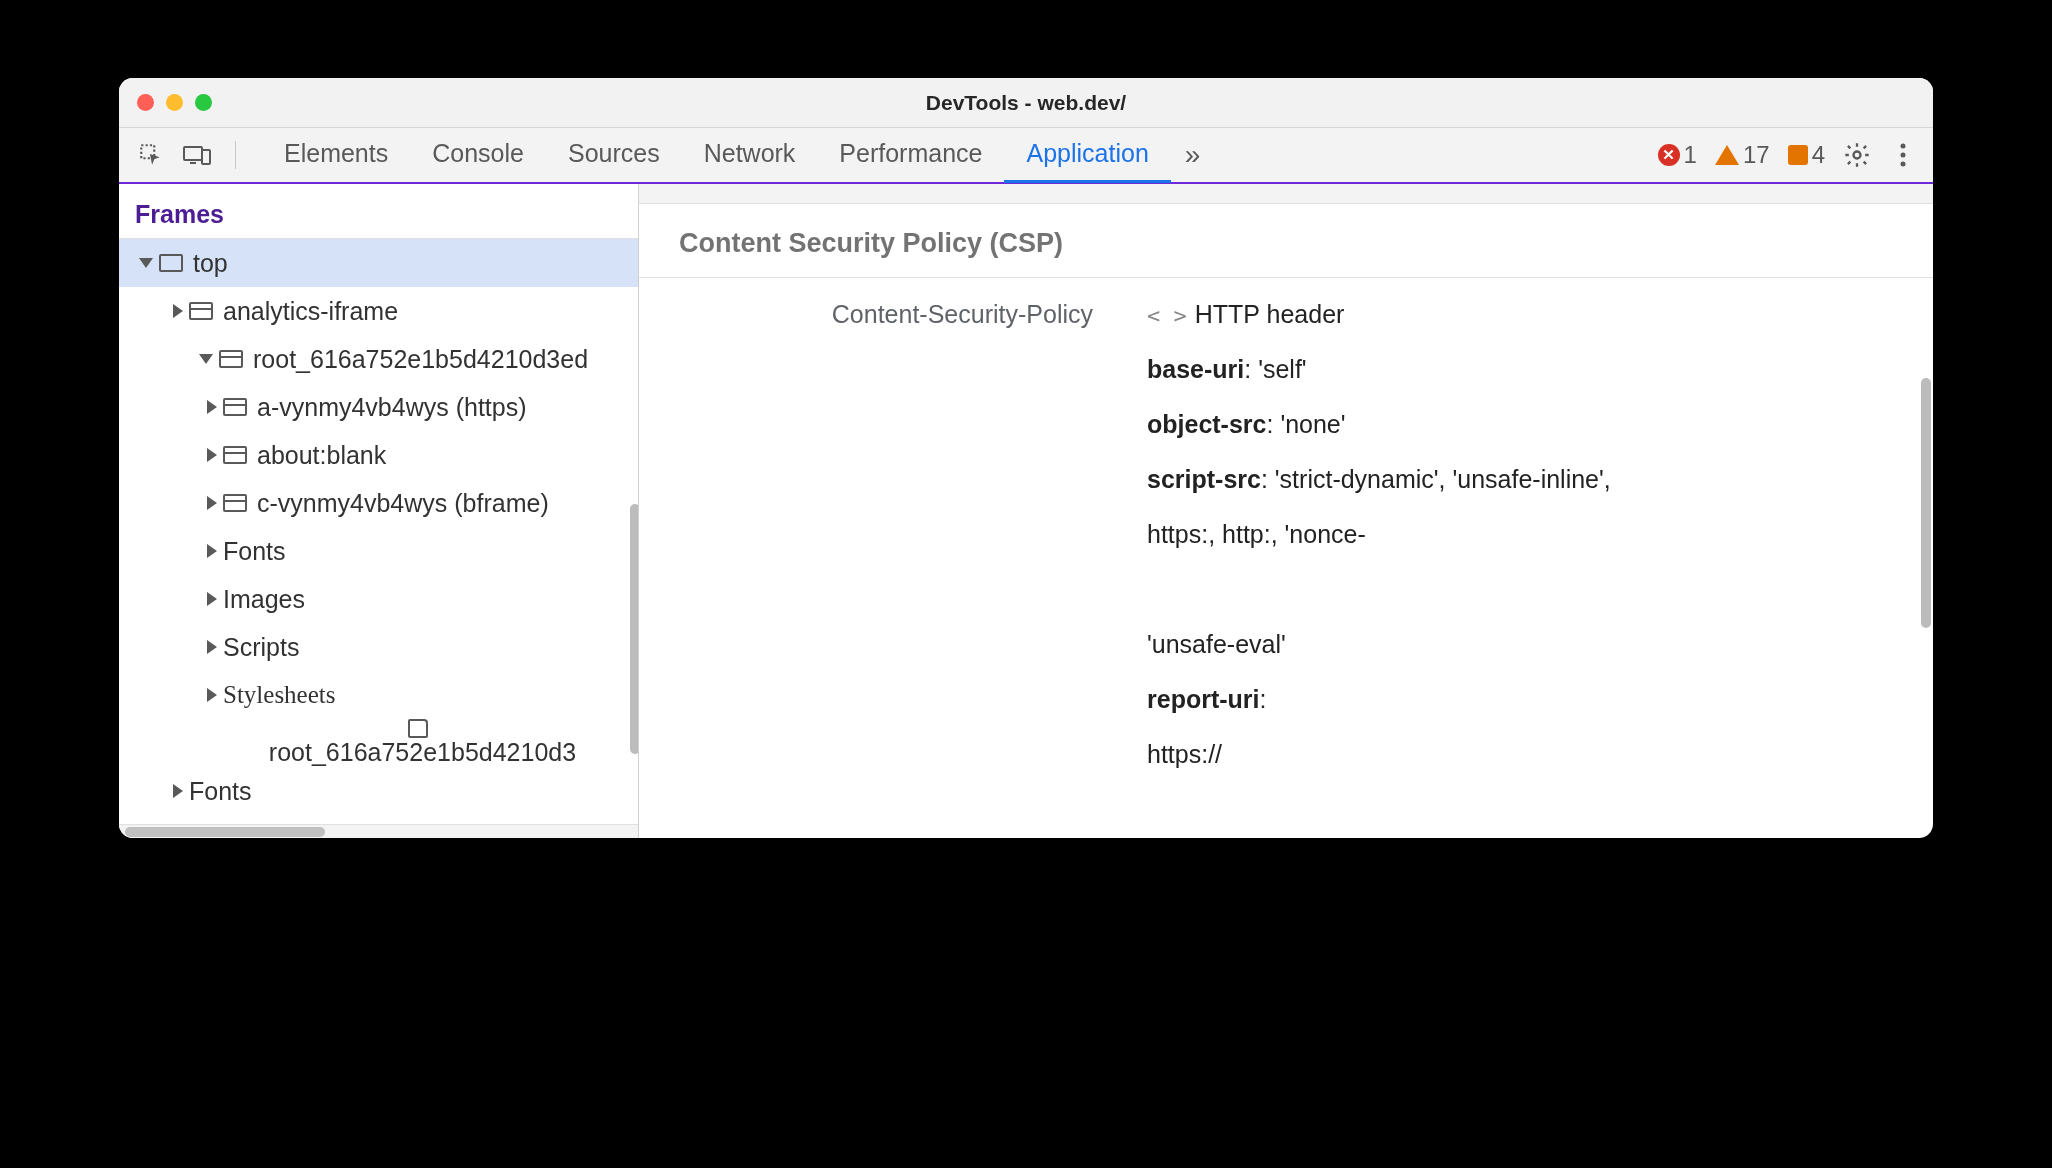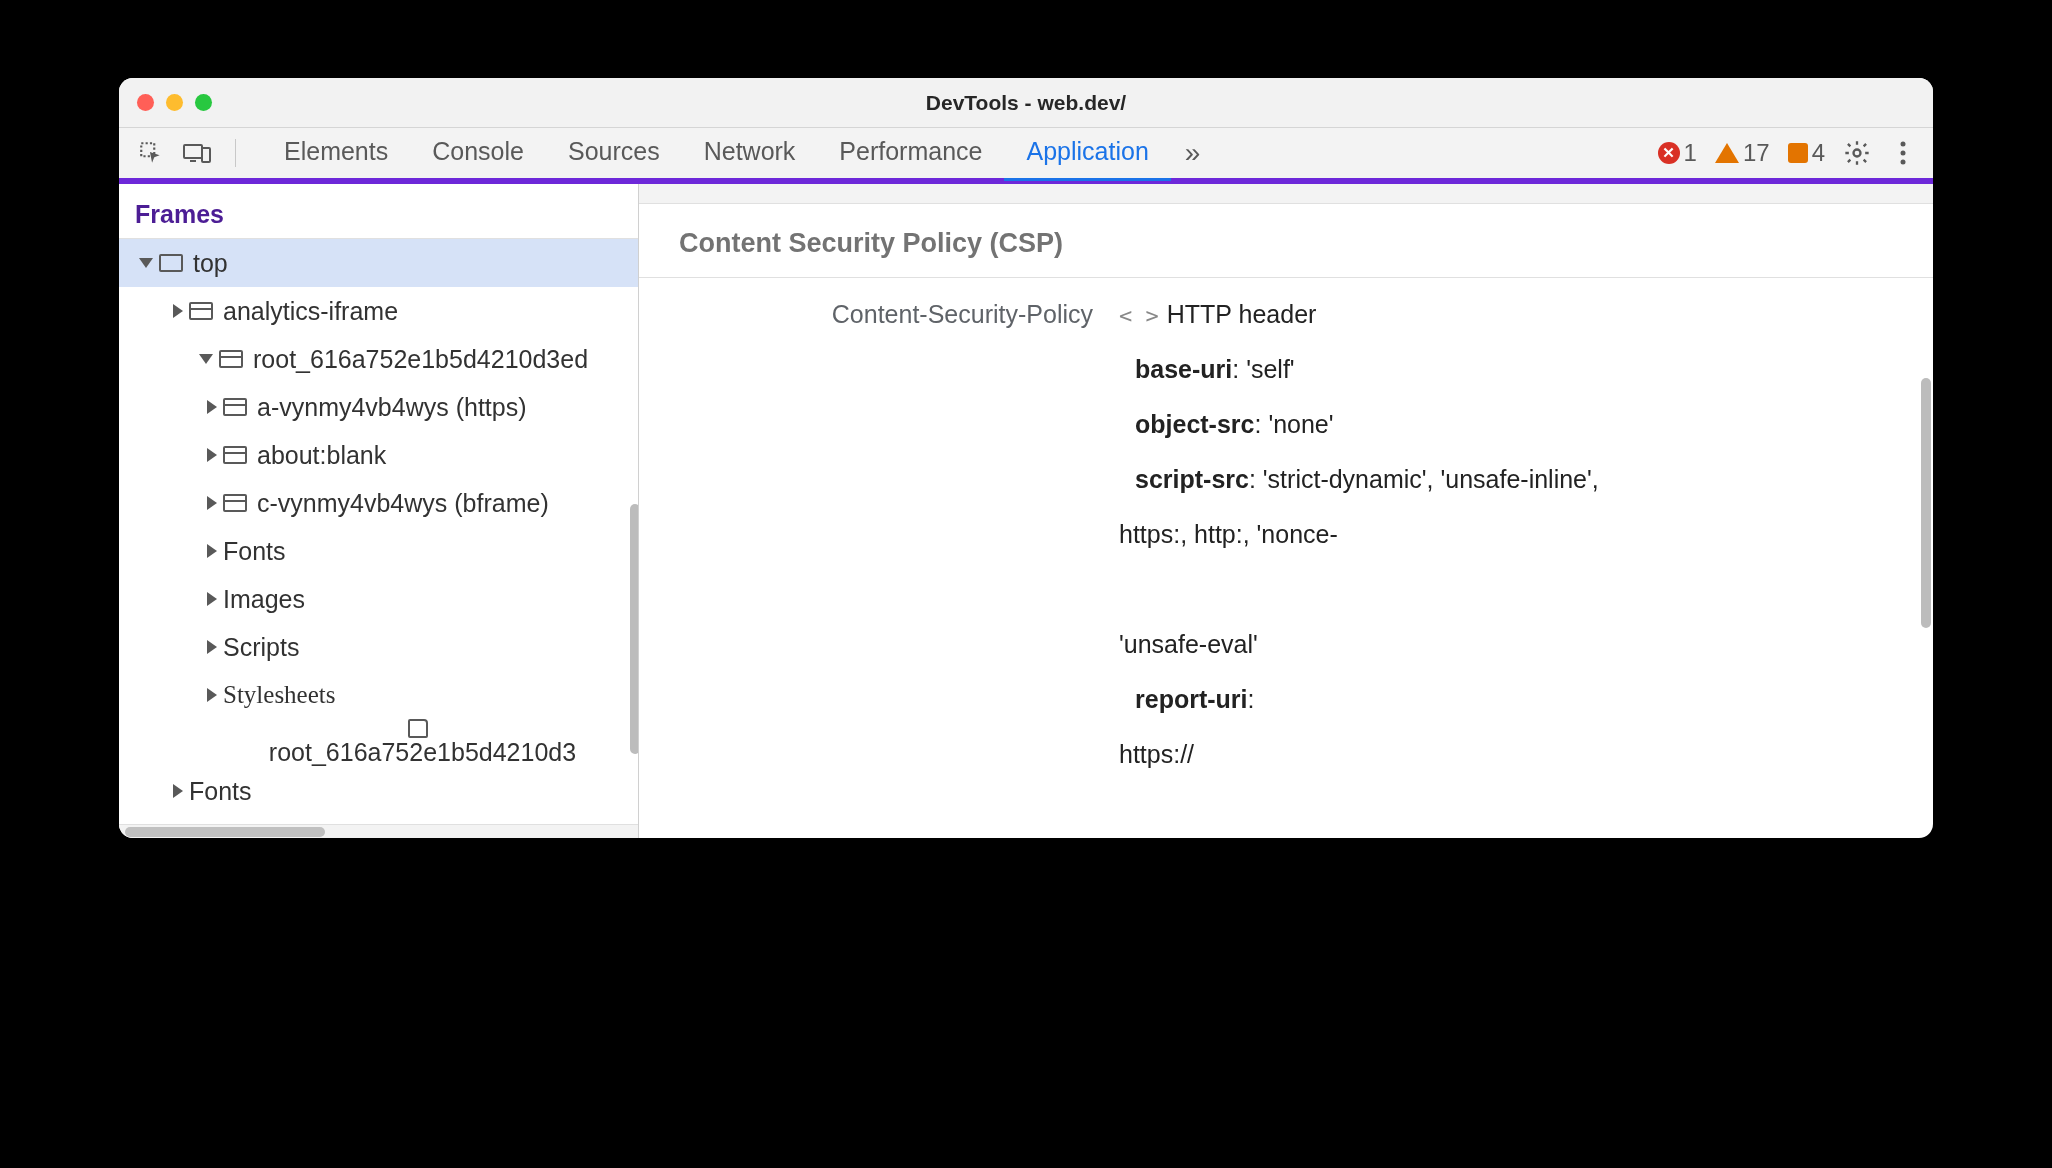--- a/index.html
+++ b/index.html
@@ -36,21 +36,21 @@
   .tl-red { background: #ff5f57; }
   .tl-yellow { background: #febc2e; }
   .tl-green { background: #28c840; }
   .title-text {
     position: absolute; left: 0; right: 0; text-align: center;
     font-size: 21px; font-weight: 600; color: #272727;
   }
   .toolbar {
     height: 56px;
     background: #f3f3f3;
-    border-bottom: 6px solid #6d28d9;
+    border-bottom: 2px solid #6d28d9;
     display: flex;
     align-items: center;
     padding: 0 10px;
   }
   .toolbar-left { display: flex; align-items: center; gap: 14px; padding-left: 6px; }
   .tool-icon { width: 32px; height: 32px; display:flex; align-items:center; justify-content:center; color:#595959; cursor:pointer; }
   .tool-divider { width: 1px; height: 28px; background: #c8c8c8; margin: 0 8px; }
   .tabs { display: flex; gap: 0; margin-left: 18px; }
   .tab {
     padding: 0 22px;
@@ -84,25 +84,25 @@
   .frame-icon.iframe::before { content:""; position:absolute; left:0; right:0; top:4px; height:2px; background:#595959; }
   .doc-icon { width:20px; height:24px; border:2px solid #595959; border-radius:2px 4px 2px 2px; margin-right:10px; display:inline-block; }
   .h-scroll { height:14px; background:#f3f3f3; border-top:1px solid #e0e0e0; position:relative; }
   .h-scroll-thumb { position:absolute; left:6px; top:2px; height:10px; width:200px; background:#c0c0c0; border-radius:5px; }
   .sidebar-resize { position:absolute; right:-2px; top:320px; width:10px; height:250px; background:#bcbcbc; border-radius:5px; }
 
   .main { flex:1; display:flex; flex-direction:column; }
   .main-gap { height:20px; background:#f3f3f3; border-bottom:1px solid #e0e0e0; }
   .section-header { padding: 24px 40px 18px 40px; font-size:27px; font-weight:700; color:#737373; border-bottom: 1px solid #e0e0e0; }
   .details { flex:1; overflow:auto; padding: 22px 40px; position:relative; }
-  .row { display:flex; margin-bottom:26px; }
+  .row { display:flex; margin-bottom:26px;gap:28px; }
   .row-label { width:440px; text-align:right; padding-right:26px; font-size:25px; color:#5f6368; }
   .row-value { font-size:25px; color:#222; flex:1; }
   .code-icon { color:#888; font-family:monospace; font-size:22px; margin-right:8px; }
-  .directive { font-weight:700;margin-left:16px; }
+  .directive { font-weight:700; }
   .details-scroll { position:absolute; right:2px; top:100px; width:10px; height:250px; background:#bcbcbc; border-radius:5px; }
 </style>
 </head>
 <body>
 
 <div class="window">
 
   <div class="titlebar">
     <div class="traffic-lights">
       <div class="traffic-light tl-red"></div>

